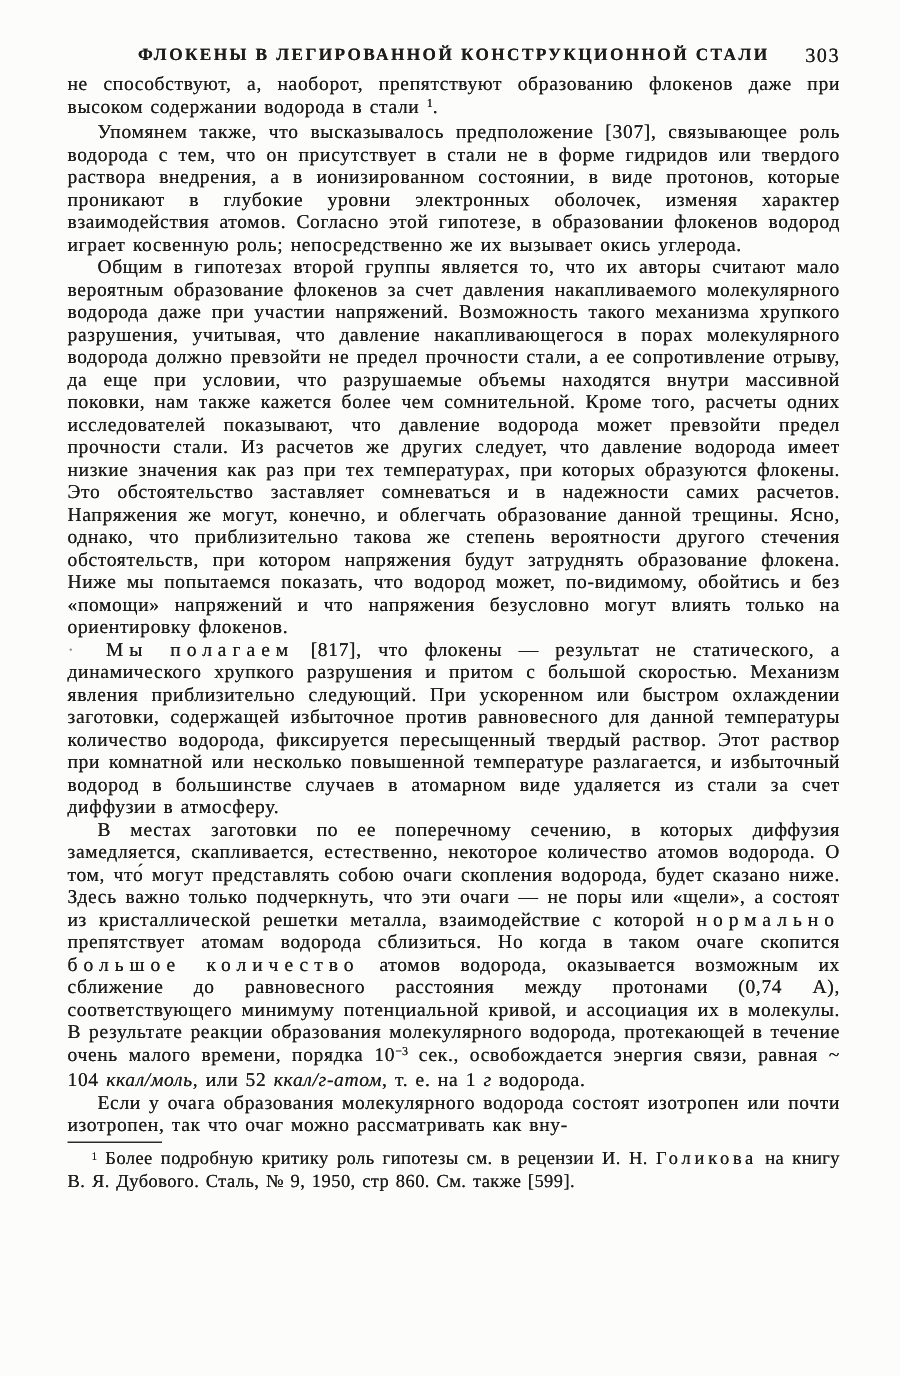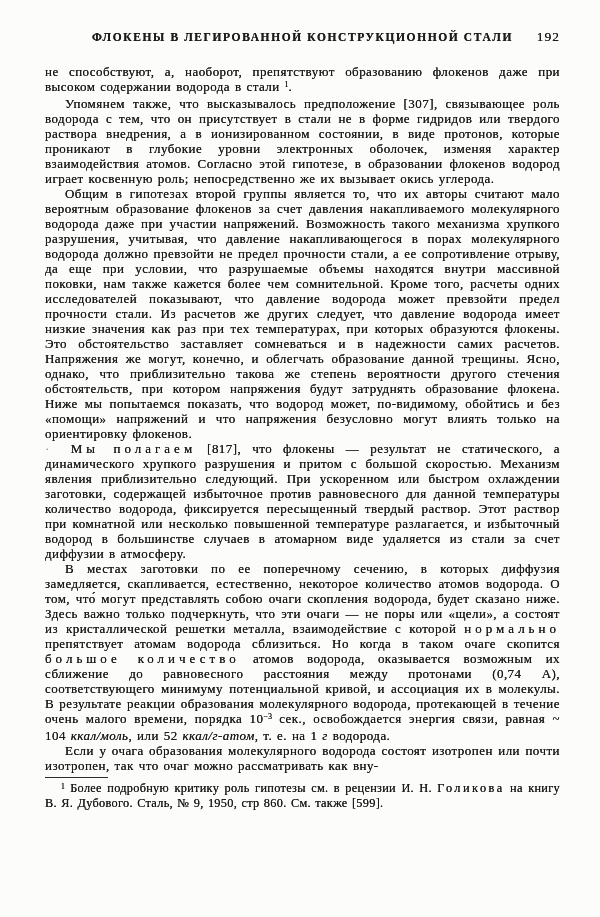--- a/index.html
+++ b/index.html
@@ -16,21 +16,21 @@
     background: #fcfcfa;
     color: #1e1d1b;
     font-family: "Liberation Serif", "DejaVu Serif", serif;
     overflow: hidden;
     text-shadow: 0 0 0.4px currentColor;
   }
   .running-header {
     position: relative;
     width: 515px;
     height: 14px;
-    margin-bottom: 20px;
+    margin-bottom: 4px;
   }
   .header-title {
     text-align: center;
     font-size: 11.5px;
     font-weight: bold;
     letter-spacing: 1.6px;
     line-height: 14px;
     white-space: nowrap;
   }
   .page-number {
@@ -80,21 +80,21 @@
     text-indent: 16px;
   }
   .footnote .run.spaced { letter-spacing: 2.5px; }
 </style>
 </head>
 <body>
 
 <div class="page" id="page-root" style="background: rgb(252, 252, 250); color: rgb(30, 29, 27);">
   <div class="running-header">
     <div class="header-title">ФЛОКЕНЫ В ЛЕГИРОВАННОЙ КОНСТРУКЦИОННОЙ СТАЛИ</div>
-    <div class="page-number">192</div>
+    <div class="page-number">303</div>
   </div>
 
   <div class="text-block" id="body-container">
       <p class="para"><span class="run normal">не способствуют, а, наоборот, препятствуют образованию флокенов даже при высоком содержании водорода в стали </span><span class="run sup">1</span><span class="run normal">.</span></p>
       <p class="para indent"><span class="run normal">Упомянем также, что высказывалось предположение [307], связывающее роль водорода с тем, что он присутствует в стали не в форме гидридов или твердого раствора внедрения, а в ионизированном состоянии, в виде протонов, которые проникают в глубокие уровни электронных оболочек, изменяя характер взаимодействия атомов. Согласно этой гипотезе, в образовании флокенов водород играет косвенную роль; непосредственно же их вызывает окись углерода.</span></p>
       <p class="para indent"><span class="run normal">Общим в гипотезах второй группы является то, что их авторы считают мало вероятным образование флокенов за счет давления накапливаемого молекулярного водорода даже при участии напряжений. Возможность такого механизма хрупкого разрушения, учитывая, что давление накапливающегося в порах молекулярного водорода должно превзойти не предел прочности стали, а ее сопротивление отрыву, да еще при условии, что разрушаемые объемы находятся внутри массивной поковки, нам также кажется более чем сомнительной. Кроме того, расчеты одних исследователей показывают, что давление водорода может превзойти предел прочности стали. Из расчетов же других следует, что давление водорода имеет низкие значения как раз при тех температурах, при которых образуются флокены. Это обстоятельство заставляет сомневаться и в надежности самих расчетов. Напряжения же могут, конечно, и облегчать образование данной трещины. Ясно, однако, что приблизительно такова же степень вероятности другого стечения обстоятельств, при котором напряжения будут затруднять образование флокена. Ниже мы попытаемся показать, что водород может, по-видимому, обойтись и без «помощи» напряжений и что напряжения безусловно могут влиять только на ориентировку флокенов.</span></p>
       <p class="para"><span class="run faint">·</span><span class="run normal">   </span><span class="run spaced">Мы полагаем</span><span class="run normal"> [817], что флокены — результат не статического, а динамического хрупкого разрушения и притом с большой скоростью. Механизм явления приблизительно следующий. При ускоренном или быстром охлаждении заготовки, содержащей избыточное против равновесного для данной температуры количество водорода, фиксируется пересыщенный твердый раствор. Этот раствор при комнатной или несколько повышенной температуре разлагается, и избыточный водород в большинстве случаев в атомарном виде удаляется из стали за счет диффузии в атмосферу.</span></p>
       <p class="para indent"><span class="run normal">В местах заготовки по ее поперечному сечению, в которых диффузия замедляется, скапливается, естественно, некоторое количество атомов водорода. О том, что́ могут представлять собою очаги скопления водорода, будет сказано ниже. Здесь важно только подчеркнуть, что эти очаги — не поры или «щели», а состоят из кристаллической решетки металла, взаимодействие с которой </span><span class="run spaced">нормально</span><span class="run normal"> препятствует атомам водорода сблизиться. Но когда в таком очаге скопится </span><span class="run spaced">большое количество</span><span class="run normal"> атомов водорода, оказывается возможным их сближение до равновесного расстояния между протонами (0,74 А), соответствующего минимуму потенциальной кривой, и ассоциация их в молекулы. В результате реакции образования молекулярного водорода, протекающей в течение очень малого времени, порядка 10</span><span class="run sup">−3</span><span class="run normal"> сек., освобождается энергия связи, равная ~ 104 </span><span class="run italic">ккал/моль</span><span class="run normal">, или 52 </span><span class="run italic">ккал/г-атом</span><span class="run normal">, т. е. на 1 </span><span class="run italic">г</span><span class="run normal"> водорода.</span></p>
       <p class="para indent"><span class="run normal">Если у очага образования молекулярного водорода состоят изотропен или почти изотропен, так что очаг можно рассматривать как вну-</span></p>
     </div>

